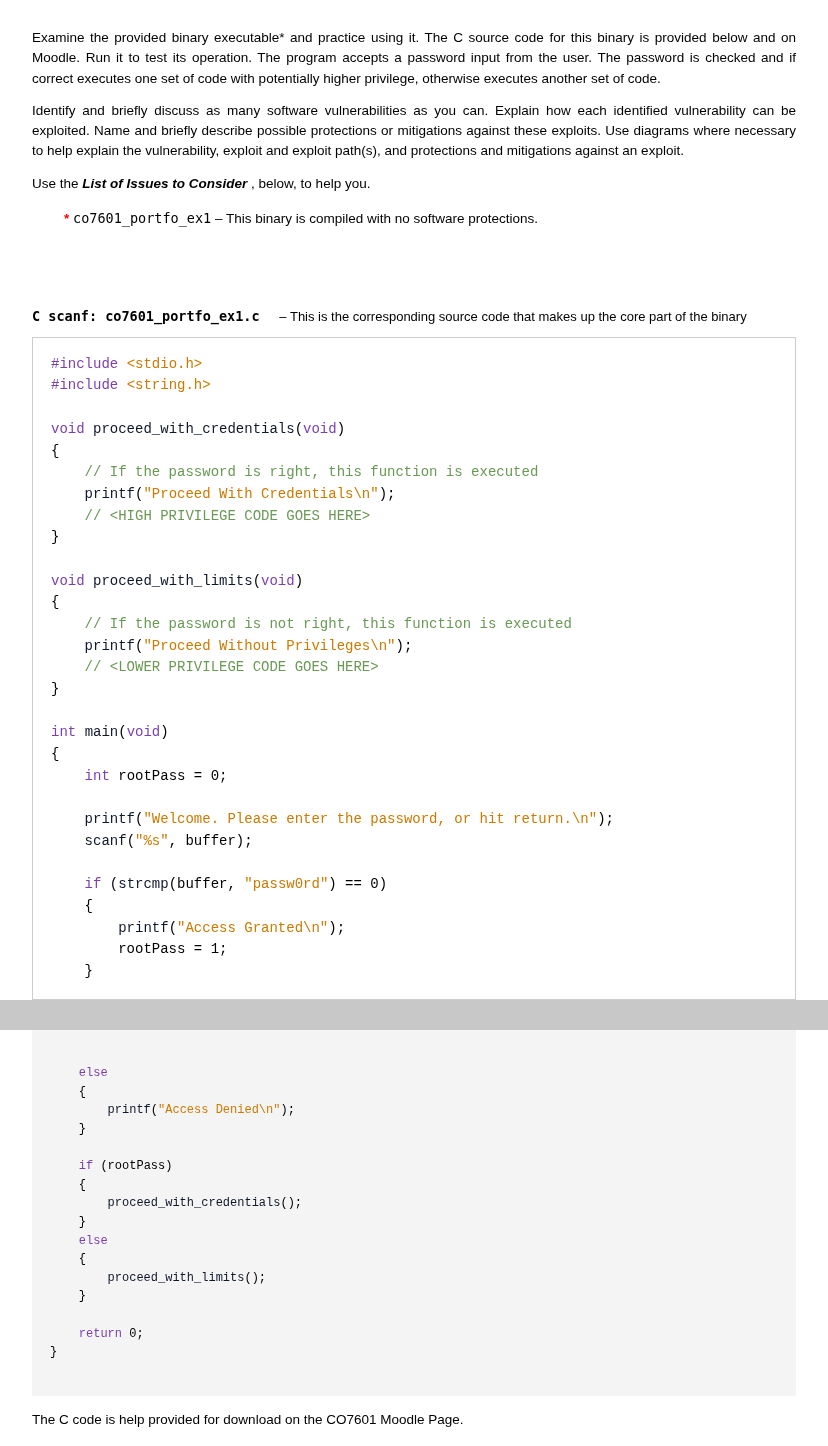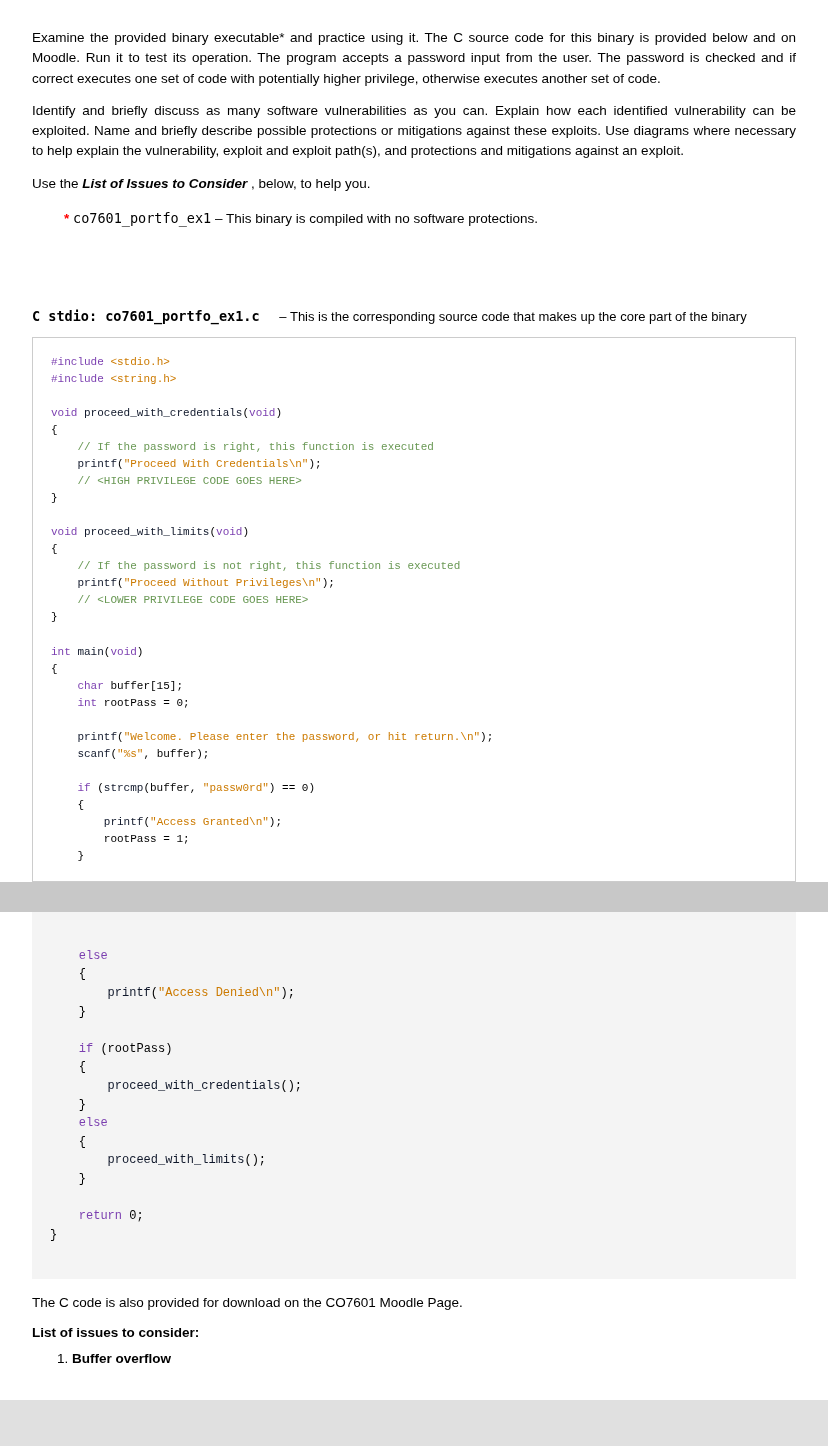--- a/index.html
+++ b/index.html
@@ -52,21 +52,21 @@
       font-weight: normal;
       margin-left: 16px;
       font-size: 13px;
     }
     
     .code-block-wrapper {
       background: #fff;
       border: 1px solid #ccc;
       padding: 16px 18px;
       font-family: 'Courier New', Courier, monospace;
-      font-size: 11px;
+      font-size: 14px;
       line-height: 1.55;
       overflow-x: auto;
       margin-bottom: 0;
     }
     .code-block-wrapper2 {
       background: #f4f4f4;
       border: none;
       padding: 16px 18px 16px 18px;
       font-family: 'Courier New', Courier, monospace;
       font-size: 12px;
@@ -115,21 +115,21 @@
   
   <div class="asterisk-note">
     <span class="red-star">* </span><span class="code-bold">co7601_portfo_ex1</span><span> – This binary is compiled with no software protections.</span>
   </div>
 
   <br>
   <br>
 
   
   <div class="code-heading">
-    <span class="code-filename">C stdio: co7601_portfo_ex1.c</span>
+    <span class="code-filename">C scanf: co7601_portfo_ex1.c</span>
     <span class="desc">– This is the corresponding source code that makes up the core part of the binary</span>
   </div>
 
   
   <div class="code-block-wrapper">
     
     <div><span class="include-kw">#include</span> <span class="include-file">&lt;stdio.h&gt;</span></div>
     <div><span class="include-kw">#include</span> <span class="include-file">&lt;string.h&gt;</span></div>
     <br>
     
@@ -144,21 +144,20 @@
     <div><span class="kw">void</span> <span class="fn">proceed_with_limits</span>(<span class="kw">void</span>)</div>
     <div>{</div>
     <div>&nbsp;&nbsp;&nbsp;&nbsp;<span class="comment">// If the password is not right, this function is executed</span></div>
     <div>&nbsp;&nbsp;&nbsp;&nbsp;<span class="fn">printf</span>(<span class="str">"Proceed Without Privileges\n"</span>);</div>
     <div>&nbsp;&nbsp;&nbsp;&nbsp;<span class="comment">// &lt;LOWER PRIVILEGE CODE GOES HERE&gt;</span></div>
     <div>}</div>
     <br>
     
     <div><span class="kw">int</span> <span class="fn">main</span>(<span class="kw">void</span>)</div>
     <div>{</div>
-    <div>&nbsp;&nbsp;&nbsp;&nbsp;<span class="kw">char</span> buffer[15];</div>
     <div>&nbsp;&nbsp;&nbsp;&nbsp;<span class="kw">int</span> rootPass = 0;</div>
     <br>
     <div>&nbsp;&nbsp;&nbsp;&nbsp;<span class="fn">printf</span>(<span class="str">"Welcome. Please enter the password, or hit return.\n"</span>);</div>
     <div>&nbsp;&nbsp;&nbsp;&nbsp;<span class="fn">scanf</span>(<span class="str">"%s"</span>, buffer);</div>
     <br>
     <div>&nbsp;&nbsp;&nbsp;&nbsp;<span class="kw">if</span> (<span class="fn">strcmp</span>(buffer, <span class="str">"passw0rd"</span>) == 0)</div>
     <div>&nbsp;&nbsp;&nbsp;&nbsp;{</div>
     <div>&nbsp;&nbsp;&nbsp;&nbsp;&nbsp;&nbsp;&nbsp;&nbsp;<span class="fn">printf</span>(<span class="str">"Access Granted\n"</span>);</div>
     <div>&nbsp;&nbsp;&nbsp;&nbsp;&nbsp;&nbsp;&nbsp;&nbsp;rootPass = 1;</div>
     <div>&nbsp;&nbsp;&nbsp;&nbsp;}</div>
@@ -183,21 +182,21 @@
     <div>&nbsp;&nbsp;&nbsp;&nbsp;{</div>
     <div>&nbsp;&nbsp;&nbsp;&nbsp;&nbsp;&nbsp;&nbsp;&nbsp;<span class="fn">proceed_with_limits</span>();</div>
     <div>&nbsp;&nbsp;&nbsp;&nbsp;}</div>
     <br>
     <div>&nbsp;&nbsp;&nbsp;&nbsp;<span class="kw">return</span> 0;</div>
     <div>}</div>
     <br>
   </div>
 
   
-  <div class="footer-text">The C code is also provided for download on the CO7601 Moodle Page.</div>
+  <div class="footer-text">The C code is help provided for download on the CO7601 Moodle Page.</div>
 
   <div><strong>List of issues to consider:</strong></div>
   <ol class="list-issues">
     <li><strong>Buffer overflow</strong></li>
 
   </ol>
 
 </div>
 
 </body></html>

